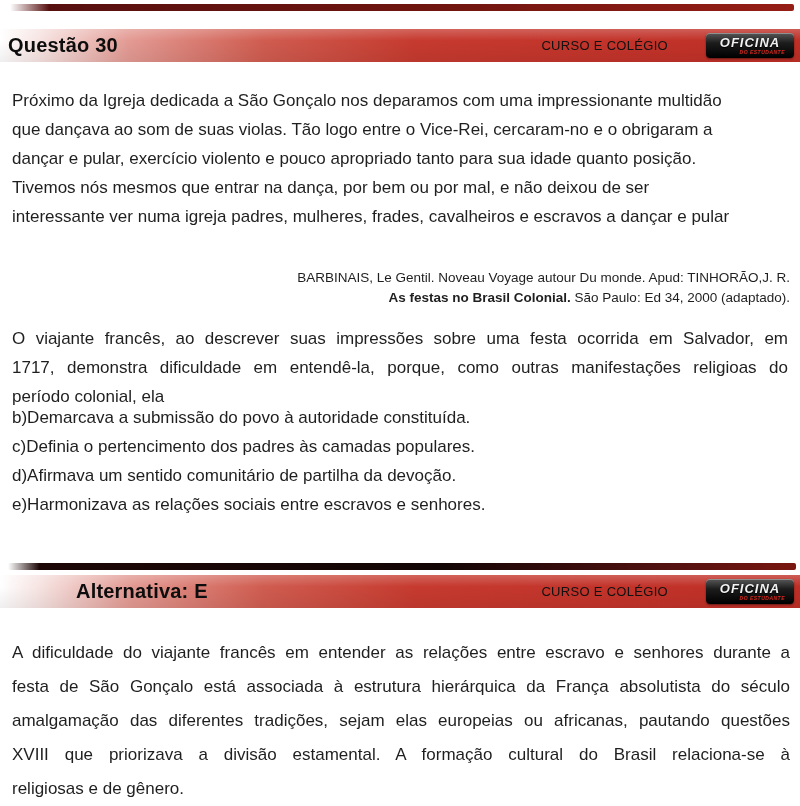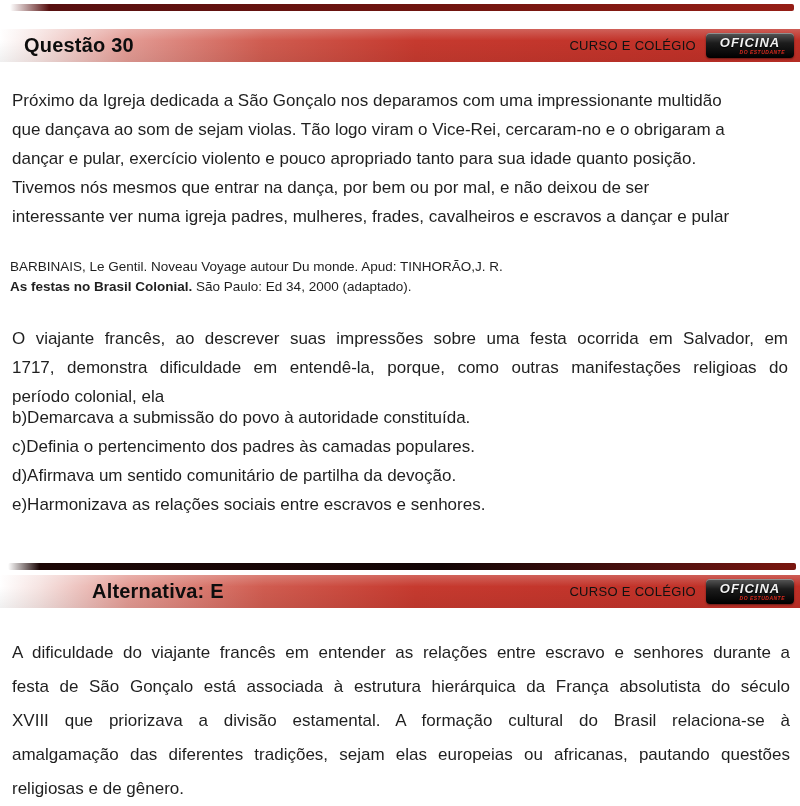--- a/index.html
+++ b/index.html
@@ -16,39 +16,39 @@
   #strip2{top:563px;left:8px;width:788px;height:7px;border-radius:2px;
     background:linear-gradient(90deg,#ffffff 0%,#1c0706 4%,#120505 55%,#551210 85%,#79160f 100%);}
 
   
   .banner{left:0;width:800px;height:33px;display:flex;align-items:center;justify-content:space-between;
     background:
       linear-gradient(180deg,rgba(255,255,255,.22),rgba(255,255,255,0) 35%,rgba(0,0,0,.06)),
       linear-gradient(90deg,#ffffff 0%,#f6e3e1 5%,#e39b94 16%,#d05c50 33%,#c63a2f 52%,#c2332a 78%,#bf2f26 100%);}
   #banner1{top:29px;}
   #banner2{top:575px;}
-  .banner-title{font-weight:bold;font-size:20px;padding-left:8px;letter-spacing:.2px;color:#0d0d0d;margin-left:16px;}
+  .banner-title{font-weight:bold;font-size:20px;padding-left:8px;letter-spacing:.2px;color:#0d0d0d;}
   #banner2 .banner-title{padding-left:76px;}
   .banner-right{display:flex;align-items:center;gap:10px;padding-right:6px;}
   .brand{font-size:13px;letter-spacing:.3px;color:#111;}
 
   
   .logo{width:88px;height:25px;border-radius:4px;position:relative;
     display:flex;flex-direction:column;align-items:center;justify-content:center;
     background:linear-gradient(180deg,#585858,#1c1c1c 40%,#000 100%);
-    box-shadow:inset 0 1px 0 rgba(255,255,255,.35),0 1px 2px rgba(0,0,0,.45);}
+    box-shadow:inset 0 1px 0 rgba(255,255,255,.35),0 1px 2px rgba(0,0,0,.45);margin-left:28px;}
   .logo-name{color:#f2f2f2;font-weight:bold;font-style:italic;font-size:13px;
     letter-spacing:1px;line-height:13px;text-shadow:0 1px 1px #000;}
   .logo-sub{color:#d92a1e;font-size:5px;font-weight:bold;font-style:italic;
     letter-spacing:.5px;line-height:6px;align-self:flex-end;padding-right:9px;}
 
   
   .body-text{font-size:17px;line-height:29px;color:#1f1f1f;}
   #quote{top:86px;left:12px;width:778px;}
-  #citation{top:257px;left:10px;width:780px;font-size:13.5px;line-height:20px;}
+  #citation{top:268px;left:10px;width:780px;text-align:right;font-size:13.5px;line-height:20px;}
   #citation .cit-bold{font-weight:bold;}
   #question{top:324px;left:12px;width:776px;}
   #options{top:403px;left:12px;width:776px;}
   #explanation{top:636px;left:12px;width:778px;line-height:34px;}
   .jline{text-align:justify;text-align-last:justify;}
 </style>
 </head>
 <body>
 
 <div id="strip1" class="abs"></div>
@@ -59,21 +59,21 @@
     <div class="brand">CURSO E COLÉGIO</div>
     <div class="logo">
       <span class="logo-name">OFICINA</span>
       <span class="logo-sub">DO ESTUDANTE</span>
     </div>
   </div>
 </div>
 
 <div id="quote" class="abs body-text">
   <div class="ln">Próximo da Igreja dedicada a São Gonçalo nos deparamos com uma impressionante multidão</div>
-  <div class="ln">que dançava ao som de sejam violas. Tão logo viram o Vice-Rei, cercaram-no e o obrigaram a</div>
+  <div class="ln">que dançava ao som de suas violas. Tão logo entre o Vice-Rei, cercaram-no e o obrigaram a</div>
   <div class="ln">dançar e pular, exercício violento e pouco apropriado tanto para sua idade quanto posição.</div>
   <div class="ln">Tivemos nós mesmos que entrar na dança, por bem ou por mal, e não deixou de ser</div>
   <div class="ln">interessante ver numa igreja padres, mulheres, frades, cavalheiros e escravos a dançar e pular</div>
 </div>
 
 <div id="citation" class="abs">
   <div>BARBINAIS, Le Gentil. Noveau Voyage autour Du monde. Apud: TINHORÃO,J. R.</div>
   <div>
     <span class="cit-bold">As festas no Brasil Colonial.</span><span> São Paulo: Ed 34, 2000 (adaptado).</span>
   </div>
@@ -101,16 +101,16 @@
     <div class="logo">
       <span class="logo-name">OFICINA</span>
       <span class="logo-sub">DO ESTUDANTE</span>
     </div>
   </div>
 </div>
 
 <div id="explanation" class="abs body-text">
   <div class="jline">A dificuldade do viajante francês em entender as relações entre escravo e senhores durante a</div>
   <div class="jline">festa de São Gonçalo está associada à estrutura hierárquica da França absolutista do século</div>
+  <div class="jline">amalgamação das diferentes tradições, sejam elas europeias ou africanas, pautando questões</div>
   <div class="jline">XVIII que priorizava a divisão estamental. A formação cultural do Brasil relaciona-se à</div>
-  <div class="jline">amalgamação das diferentes tradições, sejam elas europeias ou africanas, pautando questões</div>
   <div>religiosas e de gênero.</div>
 </div>
 
 </body></html>

